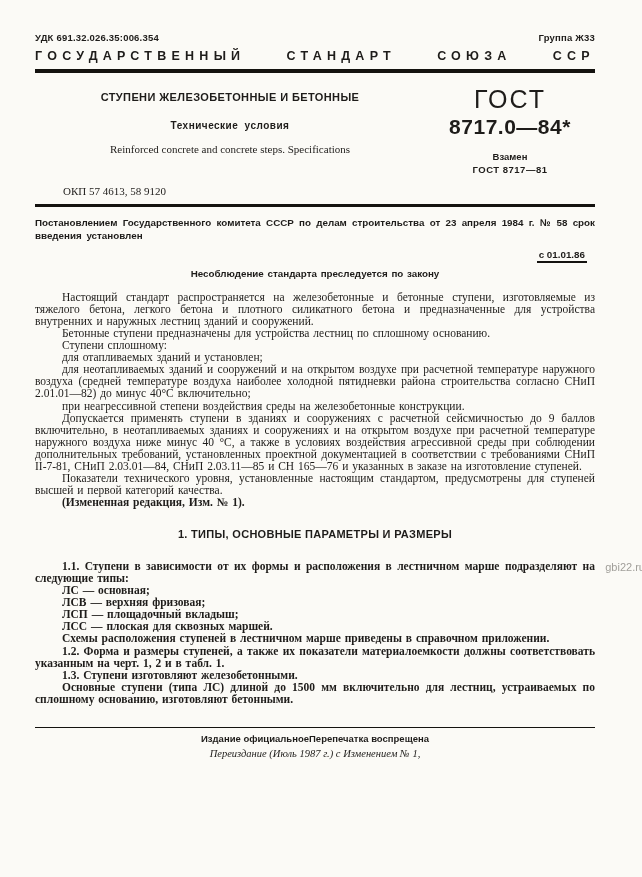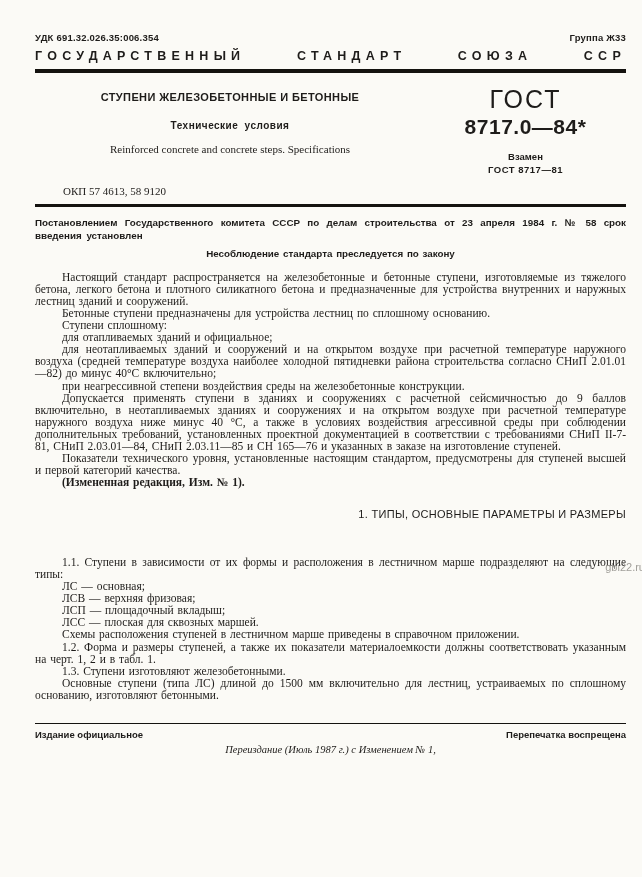--- a/index.html
+++ b/index.html
@@ -6,21 +6,21 @@
   html, body { background: #e9e7e2; }
   body { font-family: "Liberation Serif", serif; }
 
   .page {
     position: relative;
     width: 642px;
     height: 877px;
     margin: 0 auto;
     background: #fbfaf6;
     color: #1e1c1a;
-    padding: 32px 16px 0 35px;
+    padding: 32px 47px 0 35px;
     overflow: hidden;
     outline: 1px solid #ddd9d2;
   }
   .b    { font-weight: bold; }
 
   
   .udk-row {
     display: flex;
     justify-content: space-between;
     font-family: "Liberation Sans", sans-serif;
@@ -111,32 +111,32 @@
   .bodytext { margin-top: 12px; }
   .bodytext p, .section p {
     font-size: 11.5px;
     line-height: 1.05;
     text-align: justify;
     text-indent: 27px;
     word-spacing: 1px;
   }
   .section-heading {
     margin-top: 20px;
-    text-align: right;
-    font-family: "Liberation Sans", sans-serif;
-    font-weight: normal;
+    text-align: center;
+    font-family: "Liberation Sans", sans-serif;
+    font-weight: bold;
     font-size: 11px;
     letter-spacing: 0.3px;
   }
-  .section { margin-top: 36px; }
+  .section { margin-top: 20px; font-weight: bold; }
 
   
   .footer-row {
     display: flex;
-    justify-content: space-between;
+    justify-content: center;
     margin-top: 5px;
     font-family: "Liberation Sans", sans-serif;
     font-weight: bold;
     font-size: 9.5px;
   }
   .reissue {
     margin-top: 3px;
     text-align: center;
     font-style: italic;
     font-size: 10.5px;
@@ -183,27 +183,30 @@
       <div class="vzamen">Взамен</div>
       <div class="replaces">ГОСТ 8717—81</div>
     </div>
   </div>
 
   <div class="okp">ОКП 57 4613, 58 9120</div>
 
   <div class="rule-med"></div>
 
   <div class="approval">Постановлением Государственного комитета СССР по делам строительства от 23 апреля 1984 г. № 58 срок введения установлен</div>
+  <div class="date-row">
+    <span>с 01.01.86</span>
+  </div>
   <div class="law-notice">Несоблюдение стандарта преследуется по закону</div>
 
   <div class="bodytext">
     <p>Настоящий стандарт распространяется на железобетонные и бетонные ступени, изготовляемые из тяжелого бетона, легкого бетона и плотного силикатного бетона и предназначенные для устройства внутренних и наружных лестниц зданий и сооружений.</p>
     <p>Бетонные ступени предназначены для устройства лестниц по сплошному основанию.</p>
     <p>Ступени сплошному:</p>
-    <p>для отапливаемых зданий и официальное;</p>
+    <p>для отапливаемых зданий и установлен;</p>
     <p>для неотапливаемых зданий и сооружений и на открытом воздухе при расчетной температуре наружного воздуха (средней температуре воздуха наиболее холодной пятидневки района строительства согласно СНиП 2.01.01—82) до минус 40°С включительно;</p>
     <p>при неагрессивной степени воздействия среды на железобетонные конструкции.</p>
     <p>Допускается применять ступени в зданиях и сооружениях с расчетной сейсмичностью до 9 баллов включительно, в неотапливаемых зданиях и сооружениях и на открытом воздухе при расчетной температуре наружного воздуха ниже минус 40 °С, а также в условиях воздействия агрессивной среды при соблюдении дополнительных требований, установленных проектной документацией в соответствии с требованиями СНиП II-7-81, СНиП 2.03.01—84, СНиП 2.03.11—85 и СН 165—76 и указанных в заказе на изготовление ступеней.</p>
     <p>Показатели технического уровня, установленные настоящим стандартом, предусмотрены для ступеней высшей и первой категорий качества.</p>
     <p class="b">(Измененная редакция, Изм. № 1).</p>
   </div>
 
   <div class="section-heading">1. ТИПЫ, ОСНОВНЫЕ ПАРАМЕТРЫ И РАЗМЕРЫ</div>
 
   <div class="section">

